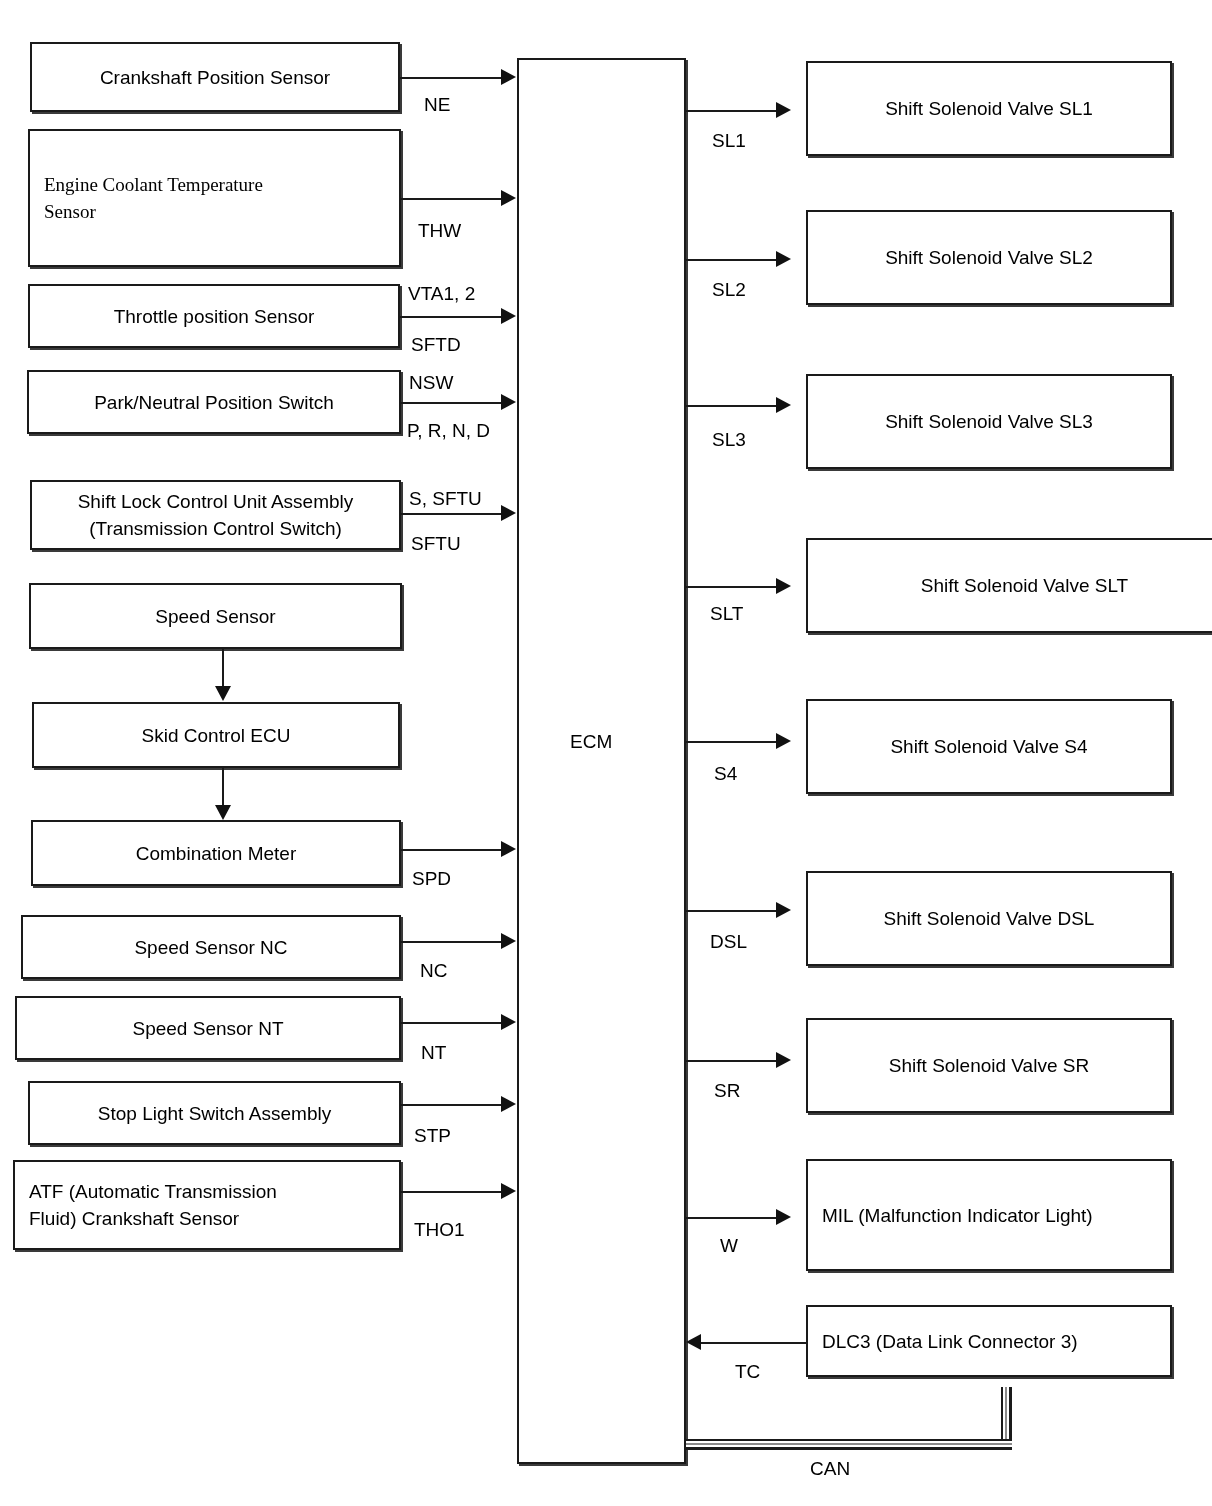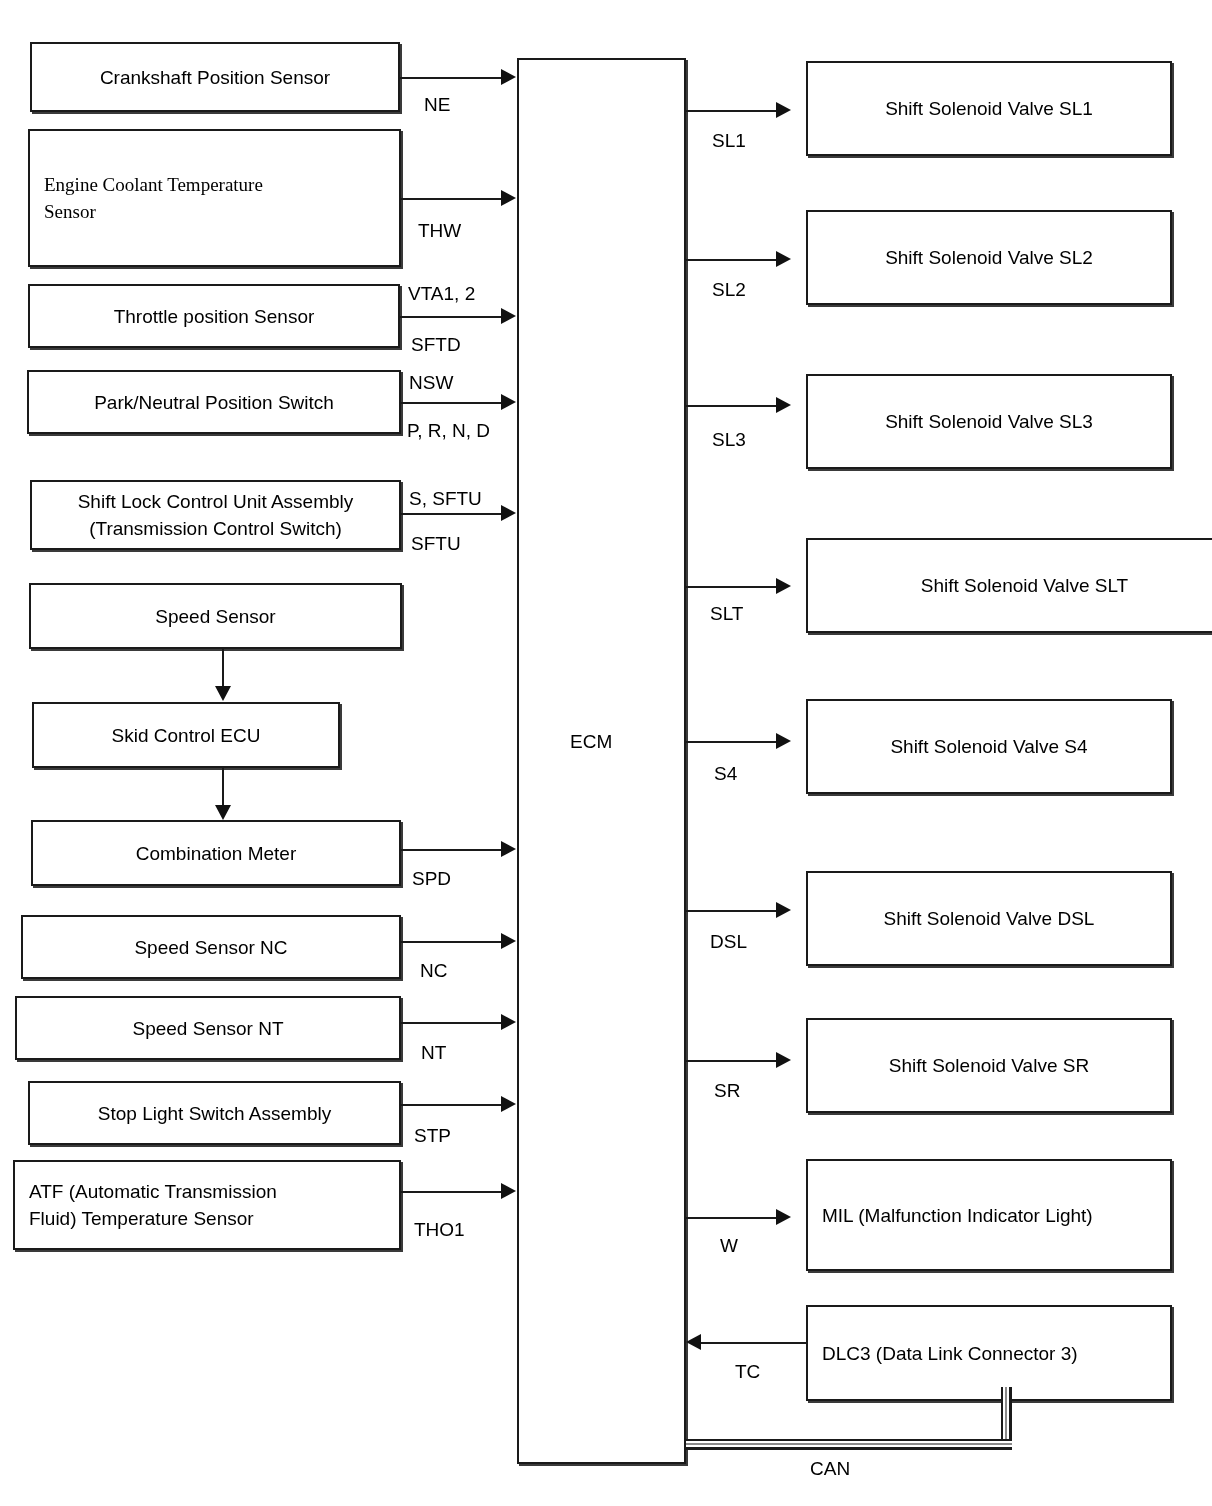--- a/index.html
+++ b/index.html
@@ -159,21 +159,21 @@
   <div class="arrow-r" style="left:501px; top:505px;"></div>
   <div class="sig" style="left:409px; top:486px;">S, SFTU</div>
   <div class="sig" style="left:411px; top:531px;">SFTU</div>
 
   <div class="box" style="left:29px; top:583px; width:373px; height:66px;">
     <span class="box-label">Speed Sensor</span>
   </div>
   <div class="vline" style="left:222px; top:649px; height:42px;"></div>
   <div class="arrow-d" style="left:215px; top:686px;"></div>
 
-  <div class="box" style="left:32px; top:702px; width:308px; height:66px;">
+  <div class="box" style="left:32px; top:702px; width:368px; height:66px;">
     <span class="box-label">Skid Control ECU</span>
   </div>
   <div class="vline" style="left:222px; top:768px; height:42px;"></div>
   <div class="arrow-d" style="left:215px; top:805px;"></div>
 
   <div class="box" style="left:31px; top:820px; width:370px; height:66px;">
     <span class="box-label">Combination Meter</span>
   </div>
   <div class="hline" style="left:401px; top:849px; width:102px;"></div>
   <div class="arrow-r" style="left:501px; top:841px;"></div>
@@ -195,21 +195,21 @@
 
   <div class="box" style="left:28px; top:1081px; width:373px; height:64px;">
     <span class="box-label">Stop Light Switch Assembly</span>
   </div>
   <div class="hline" style="left:401px; top:1104px; width:102px;"></div>
   <div class="arrow-r" style="left:501px; top:1096px;"></div>
   <div class="sig" style="left:414px; top:1123px;">STP</div>
 
   <div class="box left-align" style="left:13px; top:1160px; width:388px; height:90px;">
     <span class="box-label">ATF (Automatic Transmission
-Fluid) Temperature Sensor</span>
+Fluid) Crankshaft Sensor</span>
   </div>
   <div class="hline" style="left:401px; top:1191px; width:102px;"></div>
   <div class="arrow-r" style="left:501px; top:1183px;"></div>
   <div class="sig" style="left:414px; top:1217px;">THO1</div>
 
   <div class="hline" style="left:686px; top:110px; width:92px;"></div>
   <div class="arrow-r" style="left:776px; top:102px;"></div>
   <div class="sig" style="left:712px; top:128px;">SL1</div>
   <div class="box" style="left:806px; top:61px; width:366px; height:95px;">
     <span class="box-label">Shift Solenoid Valve SL1</span>
@@ -257,21 +257,21 @@
     <span class="box-label">Shift Solenoid Valve SR</span>
   </div>
 
   <div class="hline" style="left:686px; top:1217px; width:92px;"></div>
   <div class="arrow-r" style="left:776px; top:1209px;"></div>
   <div class="sig" style="left:720px; top:1233px;">W</div>
   <div class="box left-align" style="left:806px; top:1159px; width:366px; height:112px;">
     <span class="box-label">MIL (Malfunction Indicator Light)</span>
   </div>
 
-  <div class="box left-align" style="left:806px; top:1305px; width:366px; height:96px;">
+  <div class="box left-align" style="left:806px; top:1305px; width:366px; height:72px;">
     <span class="box-label">DLC3 (Data Link Connector 3)</span>
   </div>
   <div class="hline" style="left:700px; top:1342px; width:106px;"></div>
   <div class="arrow-l" style="left:686px; top:1334px;"></div>
   <div class="sig" style="left:735px; top:1359px;">TC</div>
 
   <div class="can-bus-v" style="left:1001px; top:1387px; height:63px;"></div>
   <div class="can-bus-h" style="left:686px; top:1439px; width:326px;"></div>
   <div class="sig" style="left:810px; top:1456px;">CAN</div>
 

